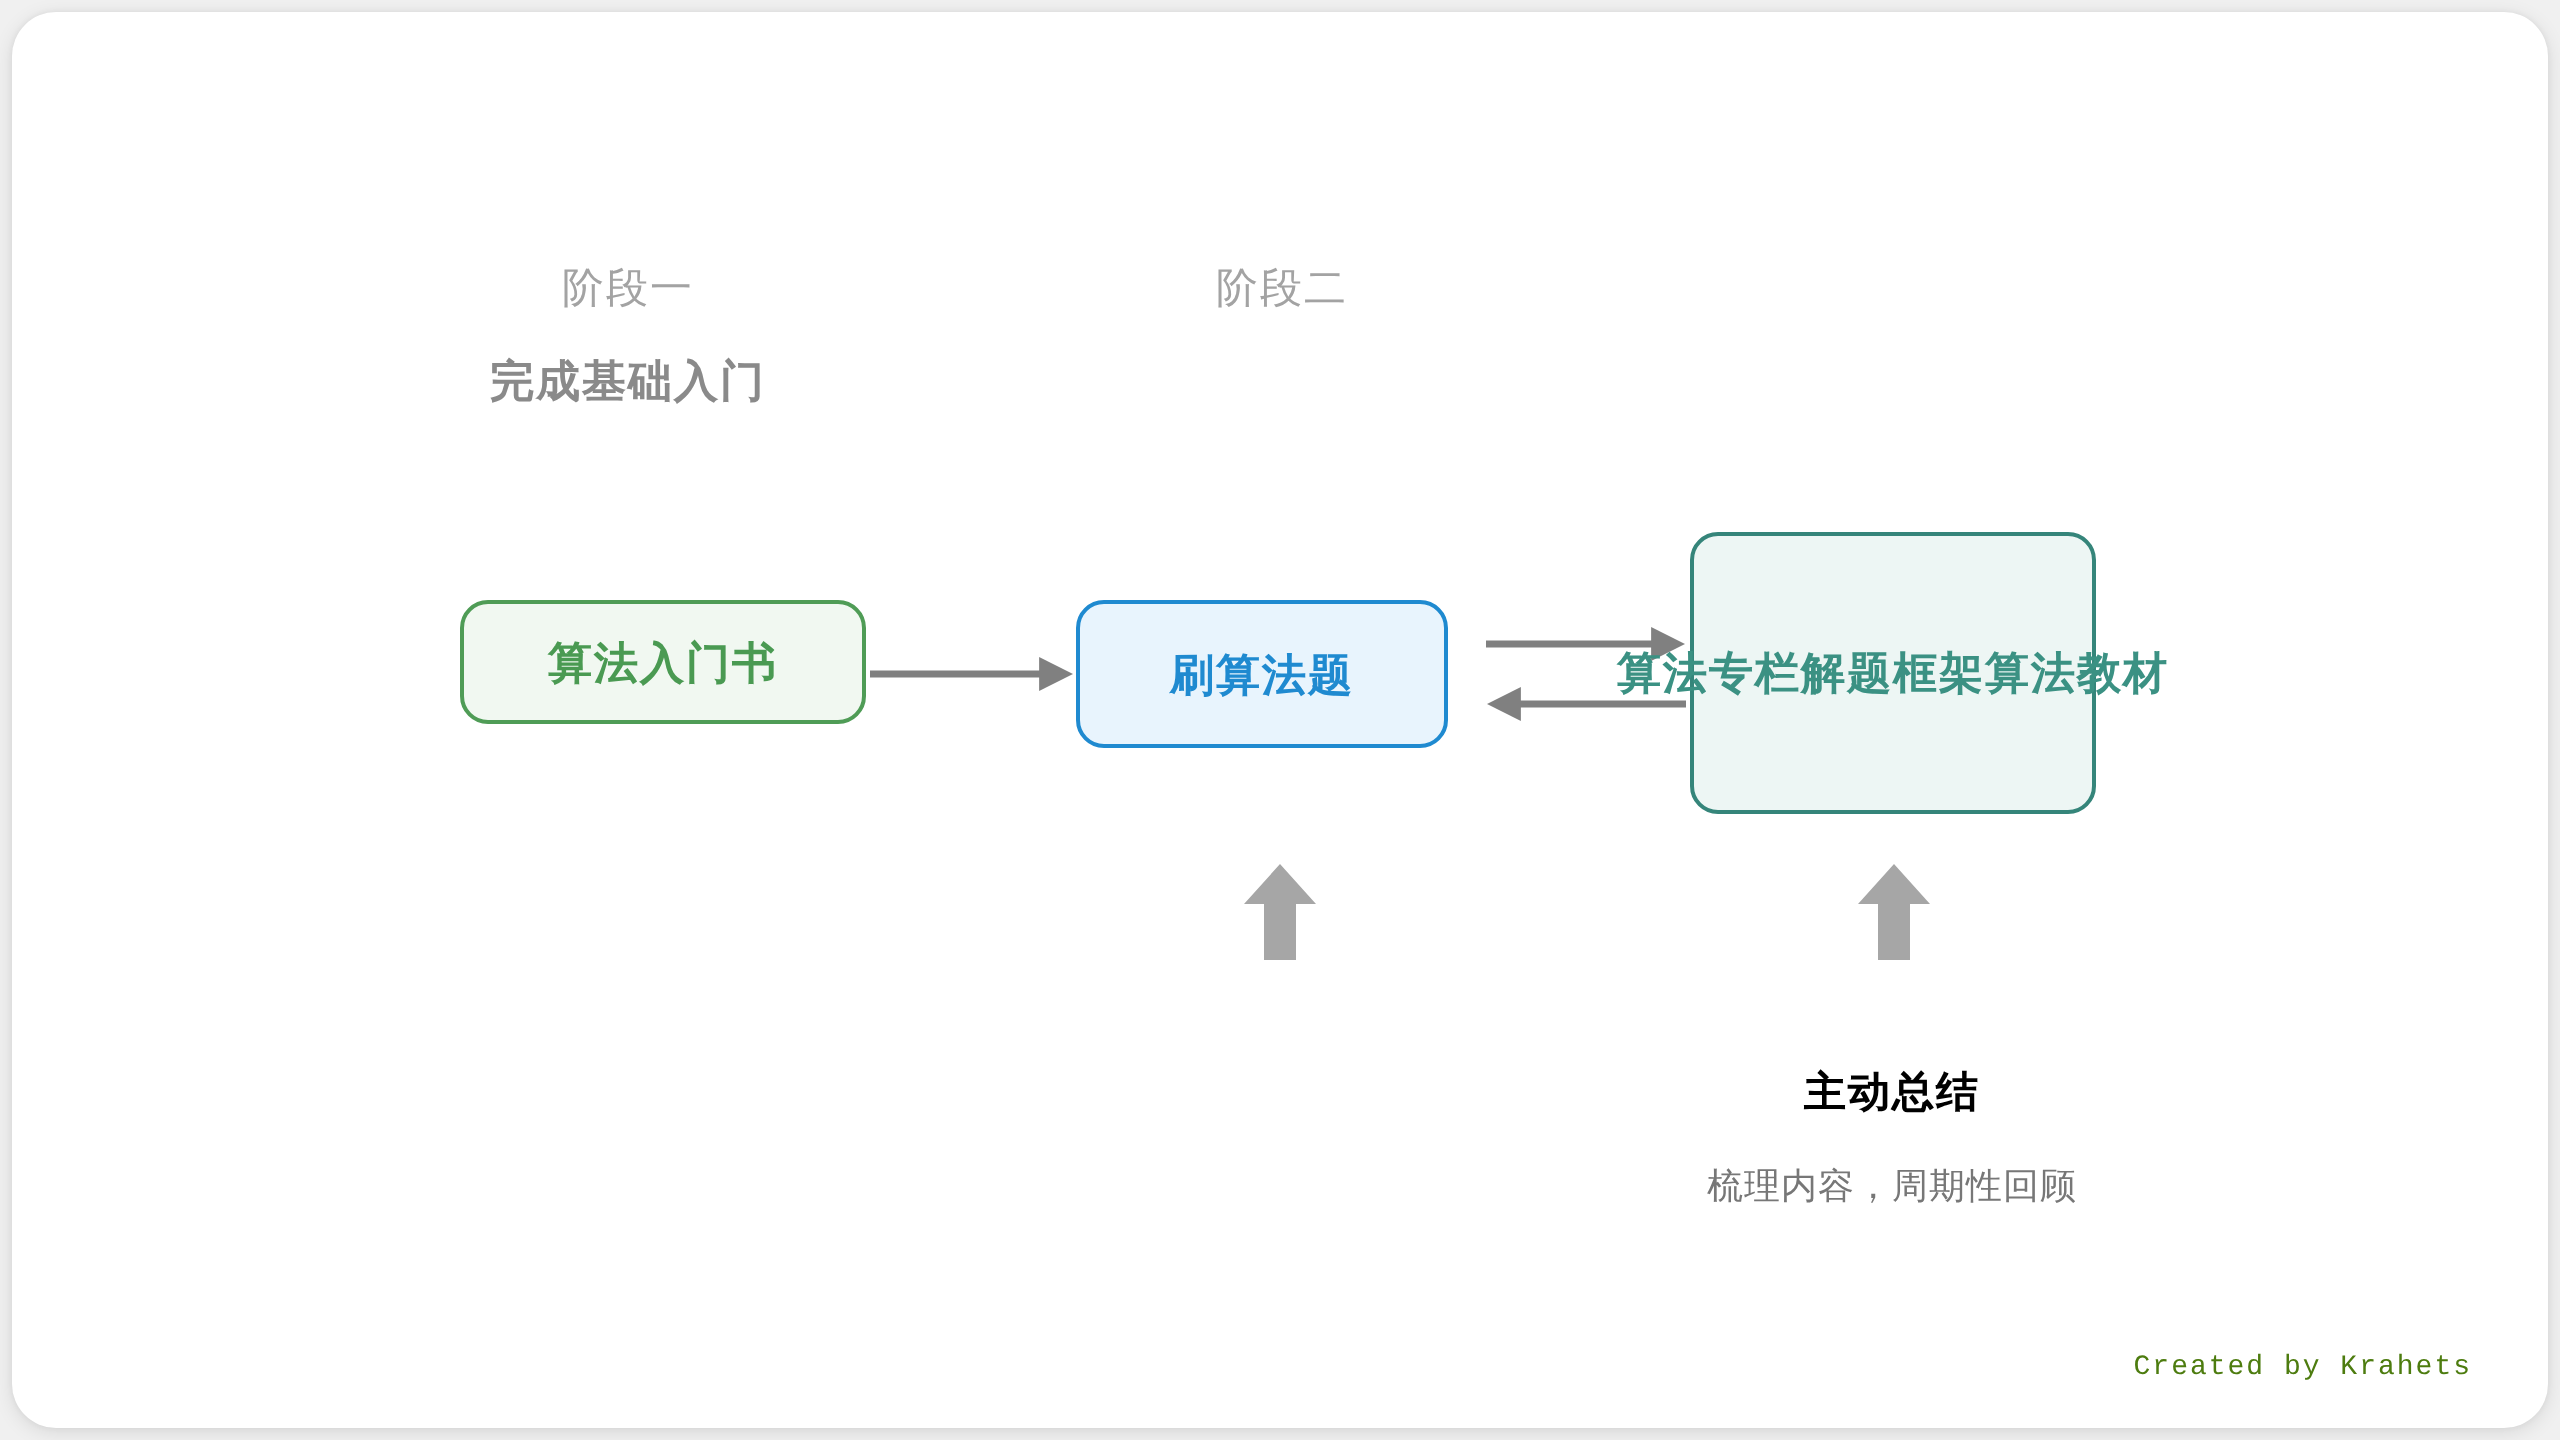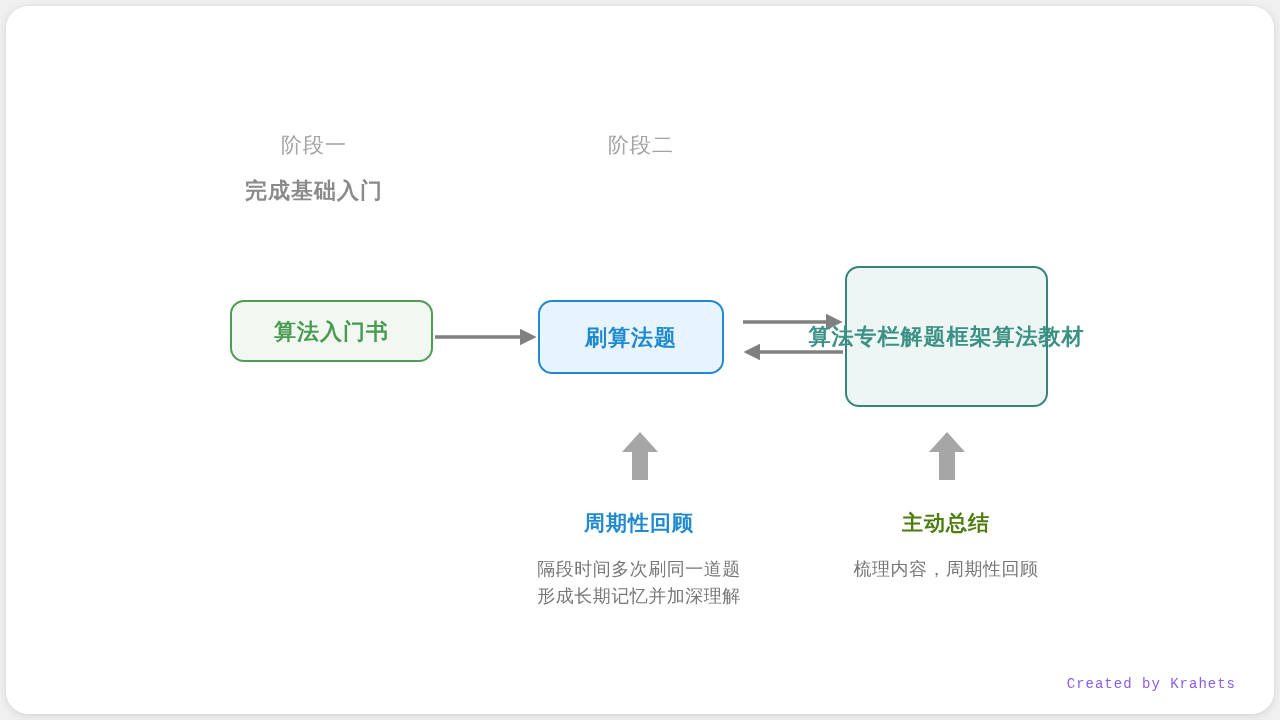--- a/index.html
+++ b/index.html
@@ -122,39 +122,39 @@
   .note-2 { left: 786px; top: 508px; }
 
   .note-title {
     font-size: 21px;
     font-weight: bold;
     letter-spacing: 1px;
     line-height: 30px;
     white-space: nowrap;
   }
   .note-title.blue { color: #1f8ad0; }
-  .note-title.teal { color: #4d7c0f; }
+  .note-title.teal { color: #000000; margin-top: 24px; }
 
   .note-desc {
     margin-top: 18px;
     font-size: 18px;
     color: #777777;
     line-height: 27px;
     letter-spacing: 0.5px;
     white-space: nowrap;
   }
 
   
   .credit {
     position: absolute;
     right: 44px;
     bottom: 28px;
     font-family: "Liberation Mono", "DejaVu Sans Mono", monospace;
     font-size: 14px;
-    color: #8b5cf6;
+    color: #4d7c0f;
     letter-spacing: 1px;
     white-space: nowrap;
   }
 </style>
 </head>
 <body>
 
 <div id="page">
   <div class="card"></div>
 
@@ -206,27 +206,20 @@
     <svg width="40" height="52" viewBox="0 0 40 52">
       <path d="M20 2 L38 22 L28 22 L28 50 L12 50 L12 22 L2 22 Z" fill="#a6a6a6"></path>
     </svg>
   </div>
   <div class="up-arrow up-arrow-2">
     <svg width="40" height="52" viewBox="0 0 40 52">
       <path d="M20 2 L38 22 L28 22 L28 50 L12 50 L12 22 L2 22 Z" fill="#a6a6a6"></path>
     </svg>
   </div>
 
-  <div class="note note-1">
-    <div class="note-title blue">周期性回顾</div>
-    <div class="note-desc">
-      <div>隔段时间多次刷同一道题</div>
-      <div>形成长期记忆并加深理解</div>
-    </div>
-  </div>
 
   <div class="note note-2">
     <div class="note-title teal">主动总结</div>
     <div class="note-desc">
       <div>梳理内容，周期性回顾</div>
     </div>
   </div>
 
   <div class="credit">Created by Krahets</div>
 </div>

